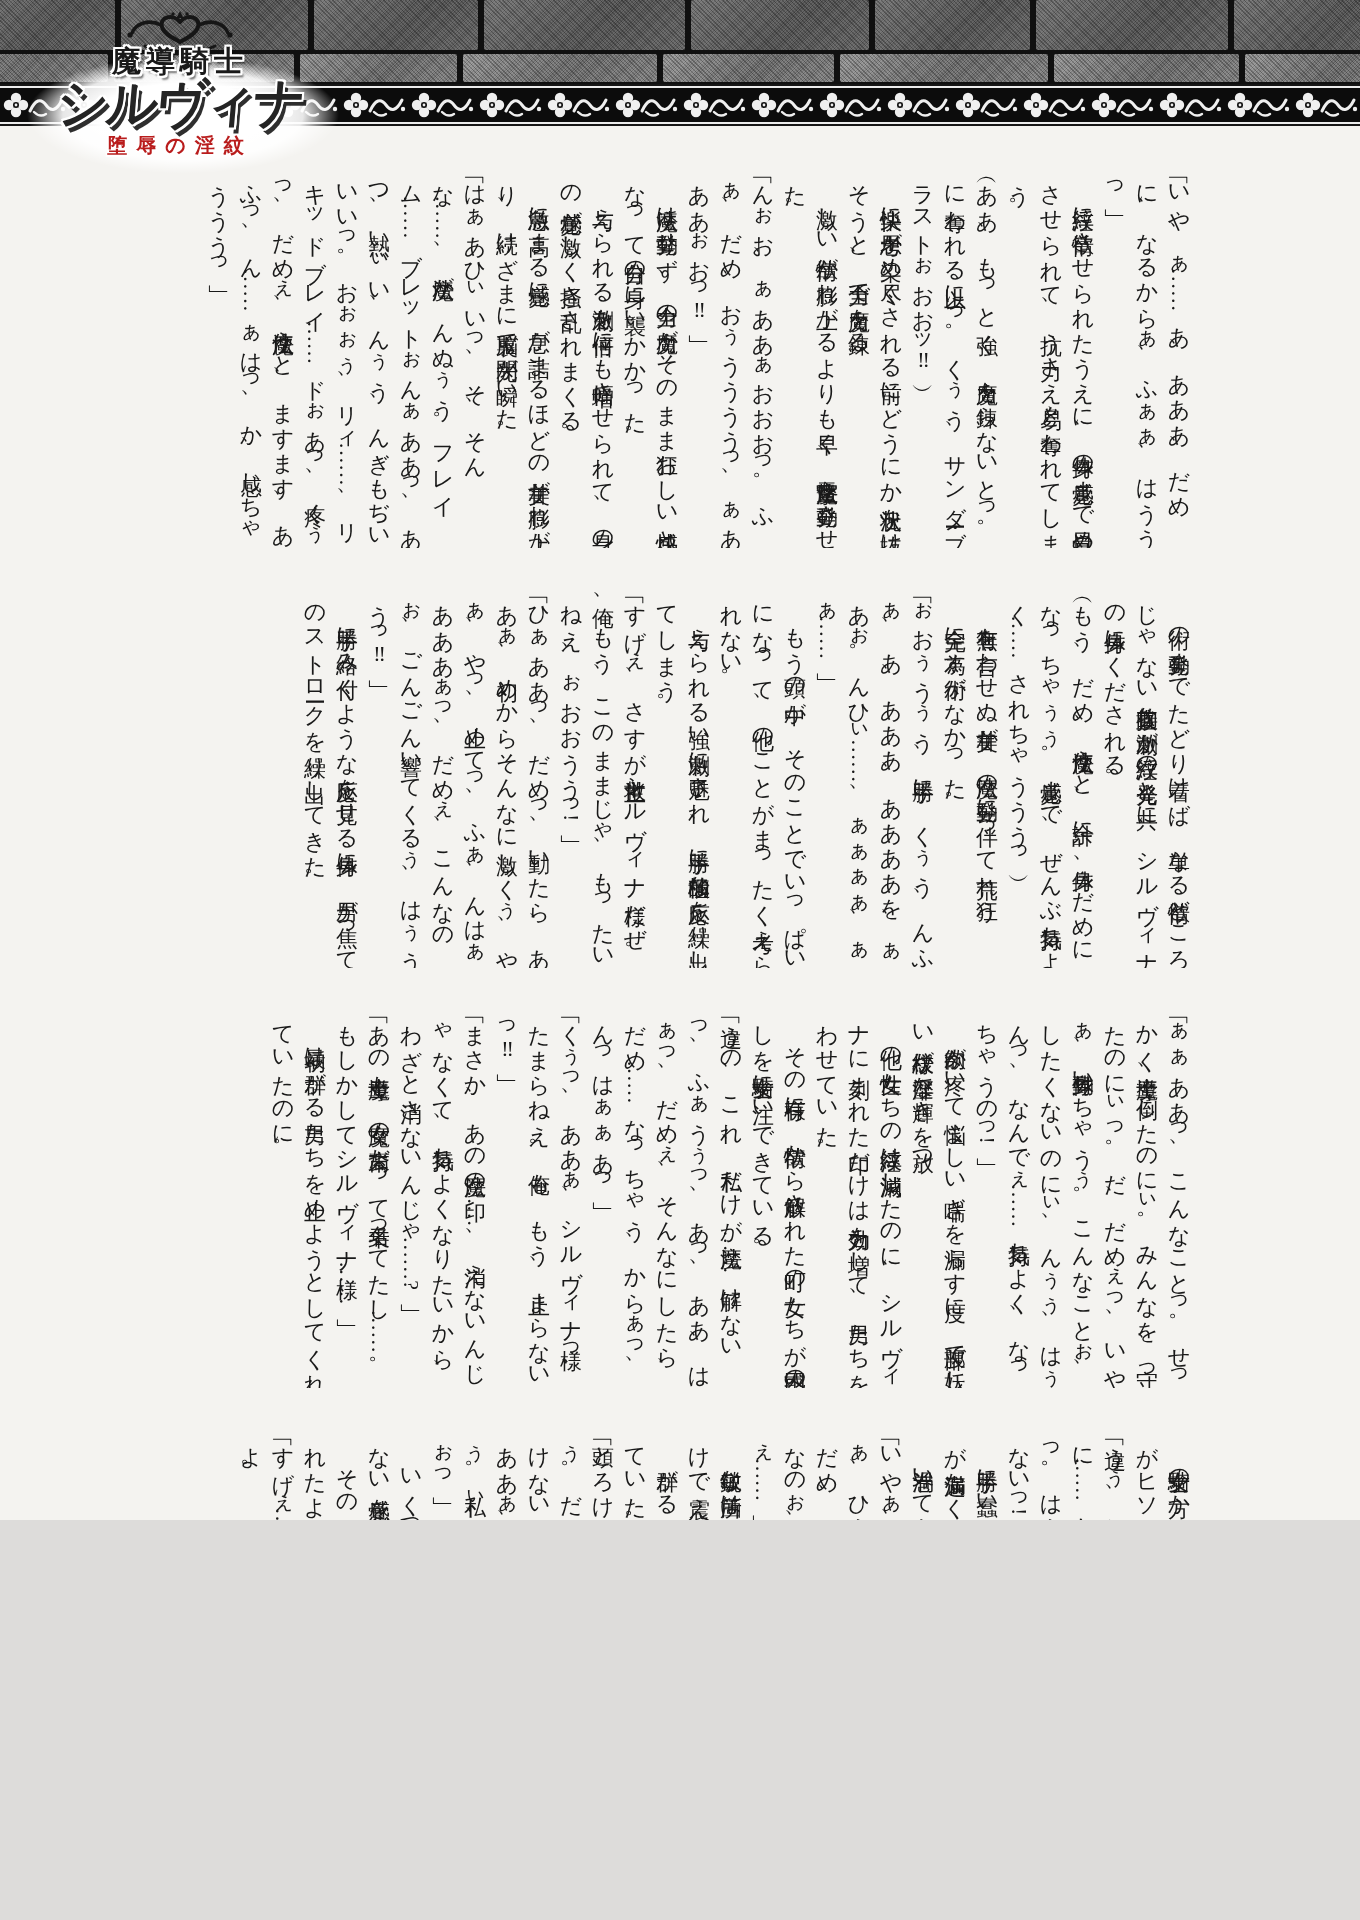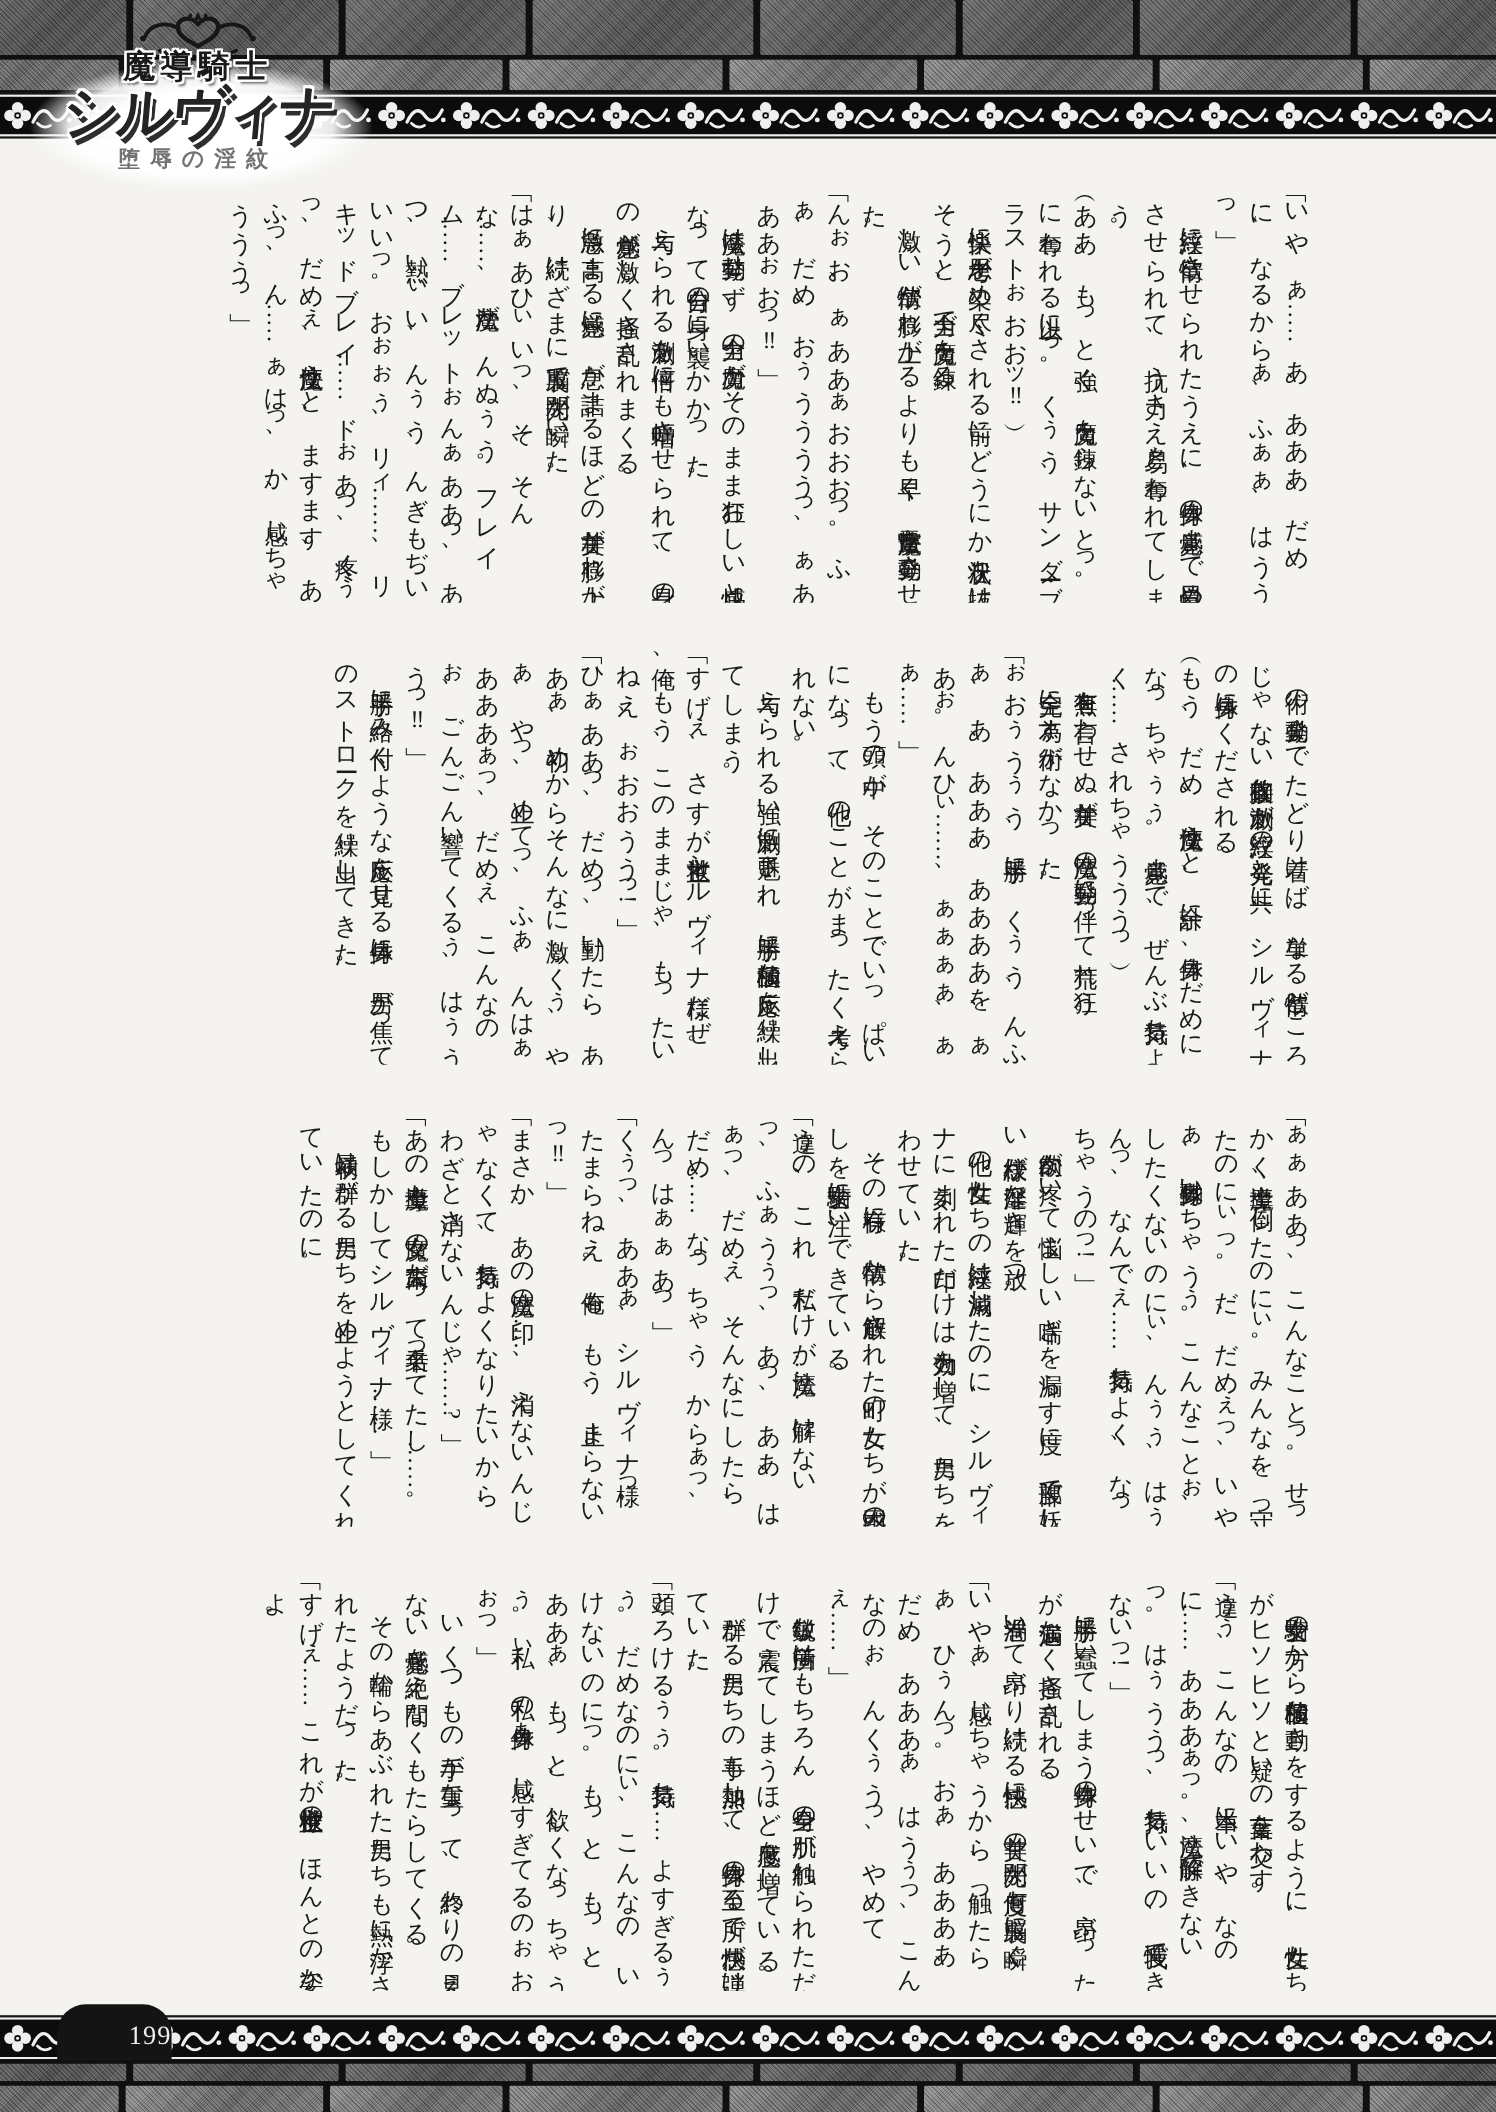--- a/index.html
+++ b/index.html
@@ -1,16 +1,16 @@
 <!DOCTYPE html>
 <html lang="ja"><head>
 <meta charset="utf-8">
 <style>
   html,body{margin:0;padding:0;background:#dddcda;}
-  .page{position:relative;width:1360px;height:1920px;background:#f4f3f0;overflow:hidden;
+  .page{position:relative;width:1360px;height:1520px;background:#f4f3f0;overflow:hidden;
         font-family:"Liberation Serif","DejaVu Serif",serif;}
 
   
   .brick{position:absolute;left:0;width:100%;background:#101010;overflow:hidden;}
   .brick-border-top{top:0;height:86px;}
   .brick-border-bottom{top:1872px;height:48px;}
   .brick-row{display:flex;gap:6px;margin-top:4px;}
   .brick-border-top .brick-row:first-child{margin-top:0;}
   .brick-unit{flex:0 0 auto;height:100%;border-radius:2px;
     background:
@@ -38,21 +38,21 @@
   .logo{position:absolute;left:55px;top:10px;width:250px;text-align:center;z-index:5;}
   .logo-glow{position:absolute;left:-72px;top:30px;width:400px;height:150px;
      background:radial-gradient(ellipse closest-side,#ffffff 42%,rgba(255,255,255,.9) 60%,rgba(255,255,255,0) 78%);
      z-index:-1;}
   .crown{display:block;margin:0 auto -10px auto;}
   .logo-pretitle{font-size:29px;font-weight:bold;color:#1a1a1a;letter-spacing:5px;line-height:1.05;
      text-shadow:-2px 0 #fff,2px 0 #fff,0 -2px #fff,0 2px #fff,-2px -2px #fff,2px 2px #fff,-2px 2px #fff,2px -2px #fff,3px 4px 2px rgba(0,0,0,.55);}
   .logo-title{font-size:51px;font-weight:bold;color:#242424;letter-spacing:-3px;line-height:1;
      transform:skewX(-5deg) scaleY(1.05);margin-top:2px;
      text-shadow:-2px 0 #fff,2px 0 #fff,0 -2px #fff,0 2px #fff,-2px -2px #fff,2px 2px #fff,-2px 2px #fff,2px -2px #fff,5px 6px 0 rgba(10,10,10,.85);}
-  .logo-subtitle{font-size:20px;font-weight:bold;color:#737373;letter-spacing:9px;margin-top:6px;line-height:1;
+  .logo-subtitle{font-size:20px;font-weight:bold;color:#b91c1c;letter-spacing:9px;margin-top:6px;line-height:1;
      text-shadow:-1.5px 0 #fff,1.5px 0 #fff,0 -1.5px #fff,0 1.5px #fff,-1.5px -1.5px #fff,1.5px 1.5px #fff,-1.5px 1.5px #fff,1.5px -1.5px #fff;}
 
   
   .band{position:absolute;left:95px;width:1100px;height:378px;overflow:hidden;
         writing-mode:vertical-rl;font-size:22px;line-height:32px;color:#191919;
         letter-spacing:0;text-align:start;}
   .band-1{top:170px;}
   .band-2{top:590px;}
   .band-3{top:1010px;}
   .band-4{top:1432px;}

